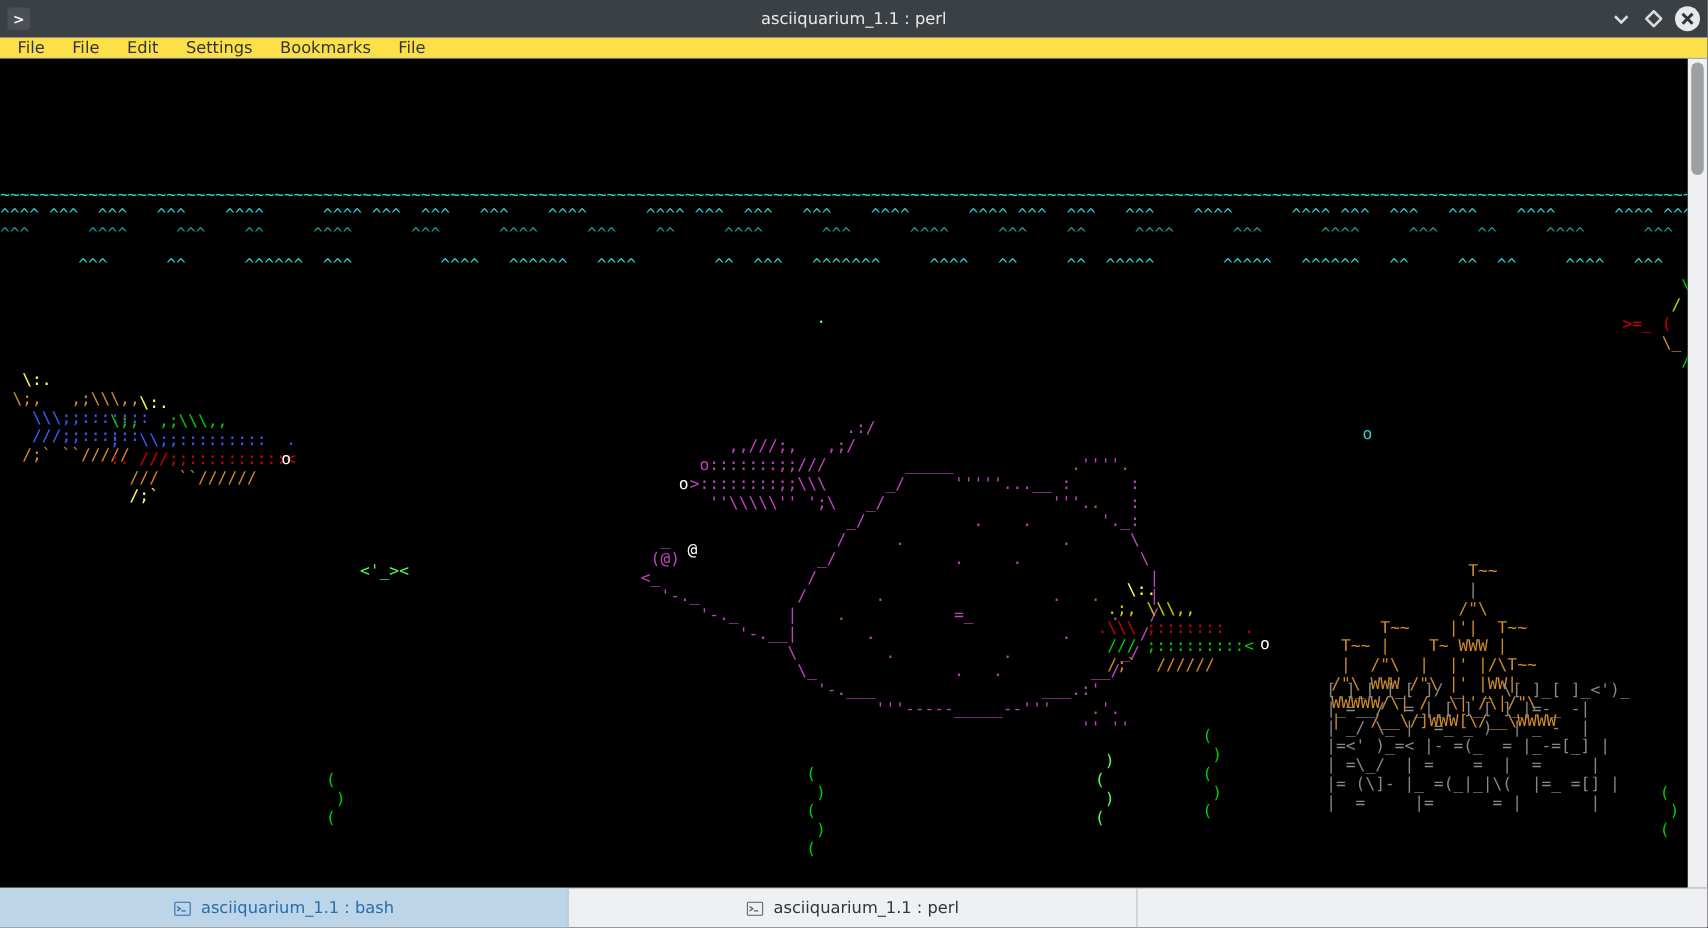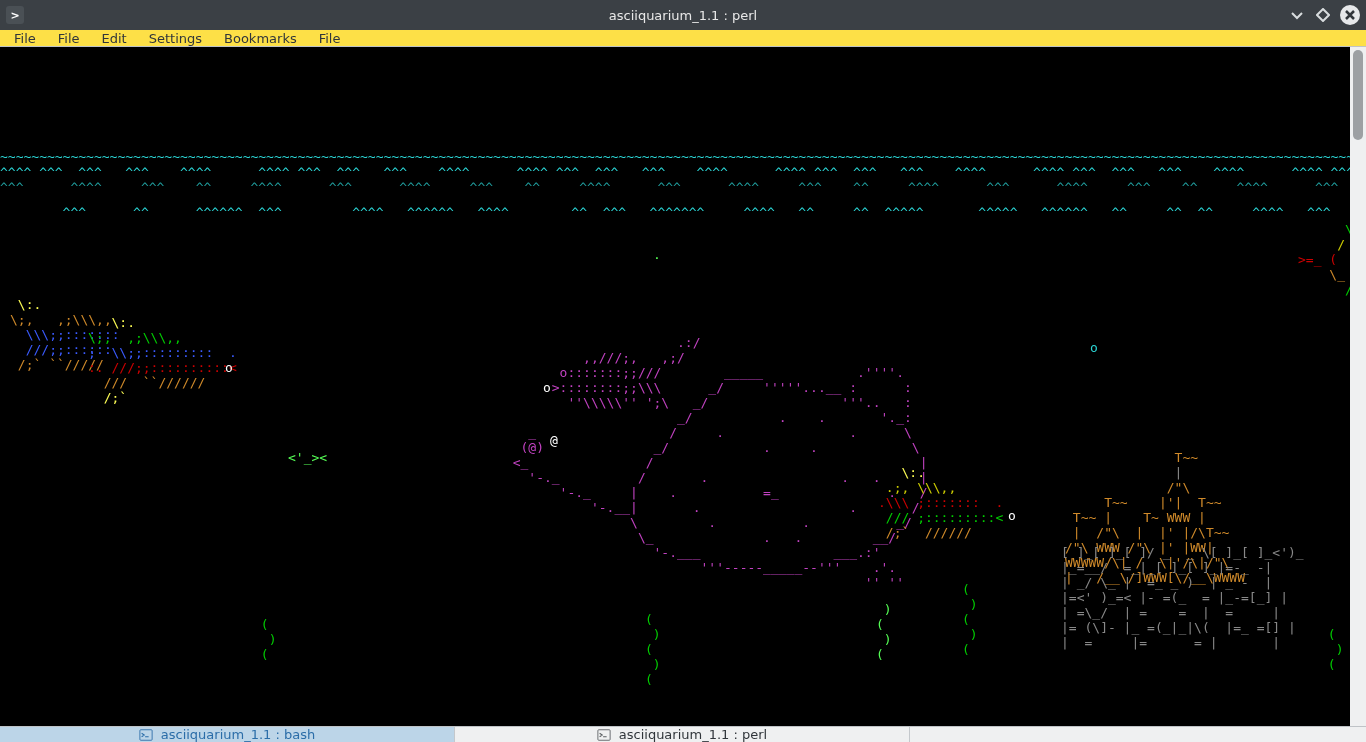--- a/index.html
+++ b/index.html
@@ -122,21 +122,21 @@
 .byellow{ color: #ffff55; }
 .green  { color: #00cd00; }
 .bgreen { color: #55ff55; }
 .red    { color: #cd0000; }
 .blue   { color: #3b5bff; }
 .grey   { color: #888888; }
 .orange { color: #d08a2a; }
 
 
 .tabbar {
-  height: 16px;
+  height: 32px;
   background: #eff0f1;
   border-top: 1px solid #bfc3c7;
   display: flex;
   text-align: right;
 }
 .tabbar .tab {
   flex: 1;
   max-width: 455px;
   display: flex;
   align-items: center;

